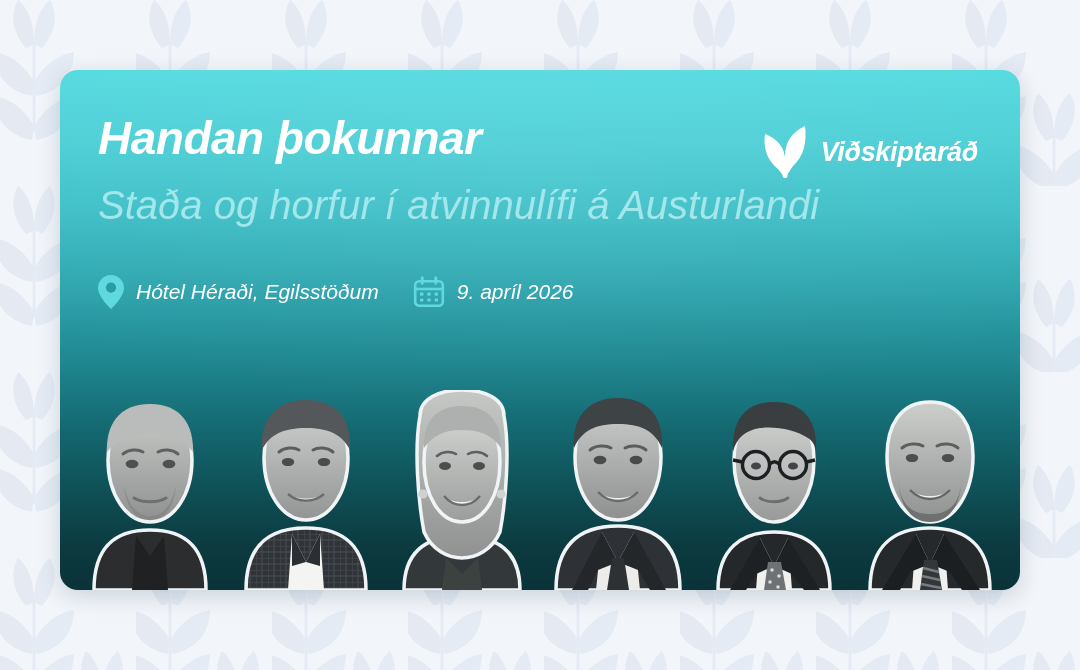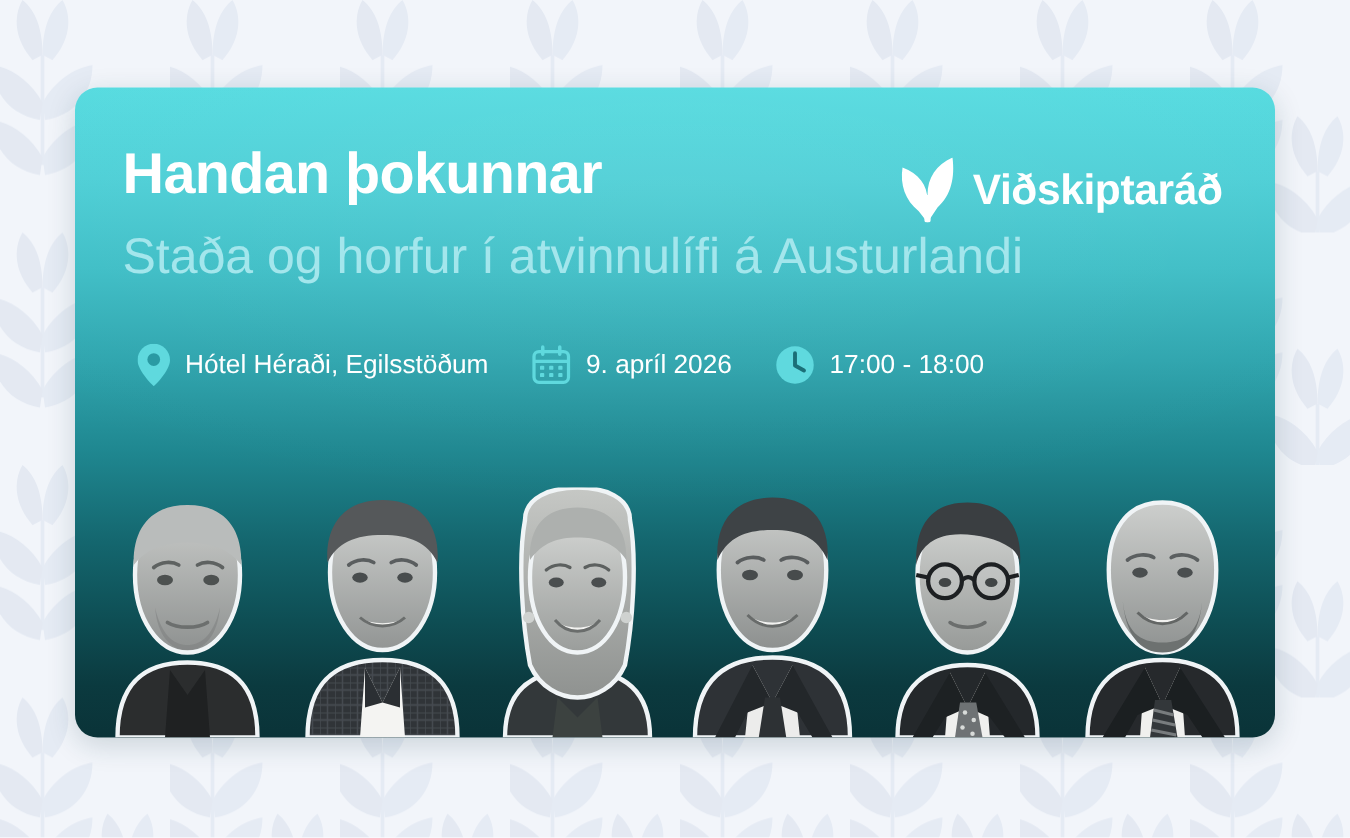--- a/index.html
+++ b/index.html
@@ -8,20 +8,21 @@
   html, body {
     width:1080px; height:670px;
     overflow:hidden;
     font-family:"Liberation Sans", sans-serif;
   }
 
   #page {
     position:relative;
     width:1080px; height:514px;
     background:#84cc16;
+    font-style:italic;
   }
 
   
   #bg-pattern {
     position:absolute;
     inset:0;
     z-index:0;
     opacity:1;
   }
 
@@ -80,30 +81,30 @@
   
   #logo {
     position:absolute;
     right:42px; top:56px;
     display:flex;
     align-items:center;
     gap:13px;
   }
   #logo-mark { display:block; }
   #logo-text {
-    font-size:34px;
+    font-size:27px;
     font-weight:bold;
     color:#ffffff;
     letter-spacing:-0.3px;
   }
 
   
   #meta-row {
     position:absolute;
-    left:50px; top:205px;
+    left:38px; top:205px;
     display:flex;
     align-items:center;
     gap:0px;
     text-align:right;
   }
   .meta-item {
     display:flex;
     align-items:center;
     gap:12px;
   }
@@ -204,27 +205,20 @@
             <rect x="14.3" y="16.6" width="3.4" height="3.2" rx="0.7"></rect>
             <rect x="21.6" y="16.6" width="3.4" height="3.2" rx="0.7"></rect>
             <rect x="7" y="22.4" width="3.4" height="3.2" rx="0.7"></rect>
             <rect x="14.3" y="22.4" width="3.4" height="3.2" rx="0.7"></rect>
             <rect x="21.6" y="22.4" width="3.4" height="3.2" rx="0.7"></rect>
           </g>
         </svg>
         <span class="meta-text">9. apríl 2026</span>
       </div>
 
-      <div class="meta-item">
-        <svg class="meta-icon" width="32" height="32" viewBox="0 0 32 32" aria-hidden="true">
-          <circle cx="16" cy="16" r="15" fill="#5fd9de"></circle>
-          <path d="M16 6.6 V16.4 L23.2 20.4" stroke="#1b6f77" stroke-width="3.1" stroke-linecap="round" stroke-linejoin="round" fill="none"></path>
-        </svg>
-        <span class="meta-text">17:00 - 18:00</span>
-      </div>
 
     </div>
 
     <div id="speakers">
 
       <div class="speaker">
         <svg width="172" height="200" viewBox="0 0 172 200" aria-hidden="true">
           <defs>
             <linearGradient id="sk1" x1="0" y1="0" x2="0" y2="1">
               <stop offset="0%" stop-color="#c9cbc9"></stop>

